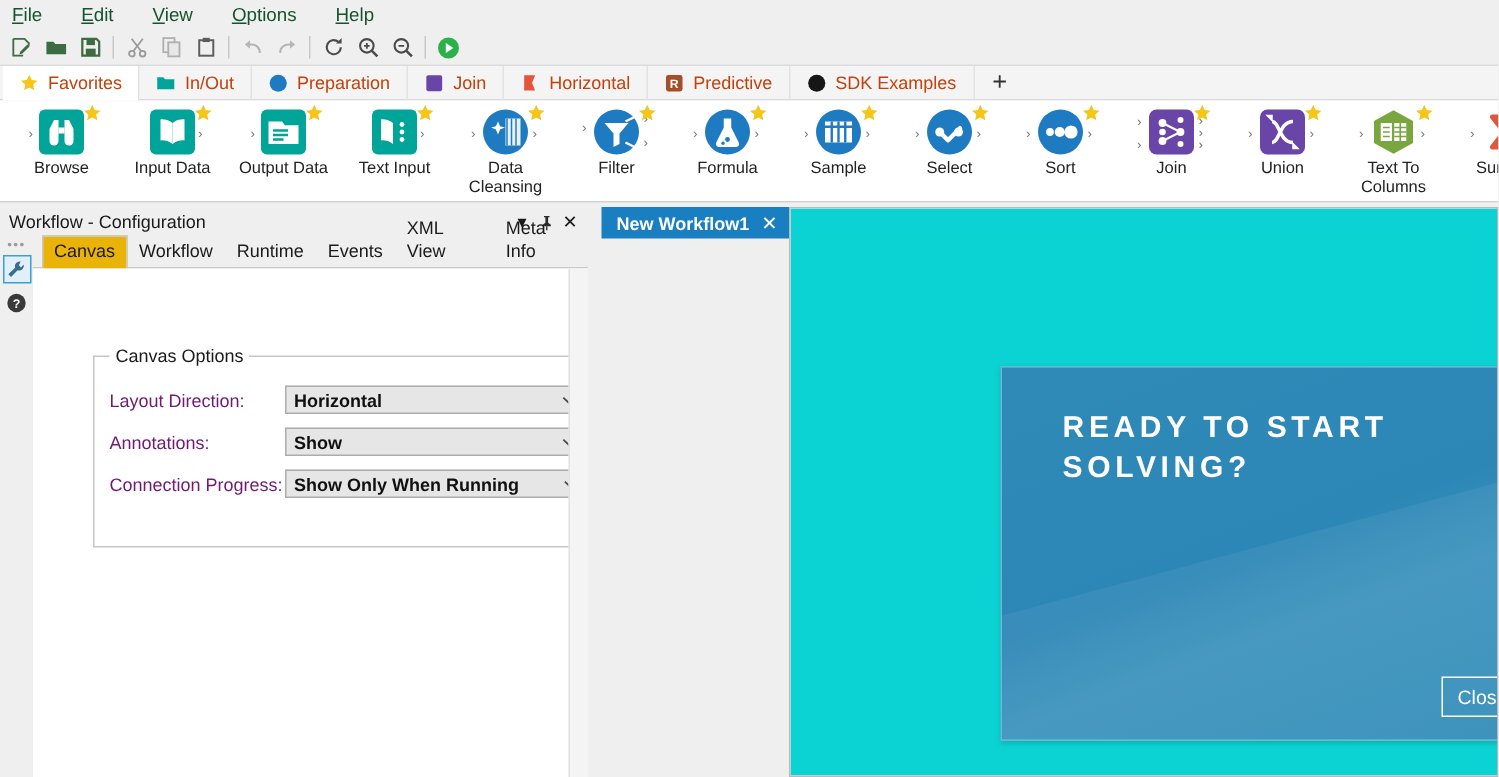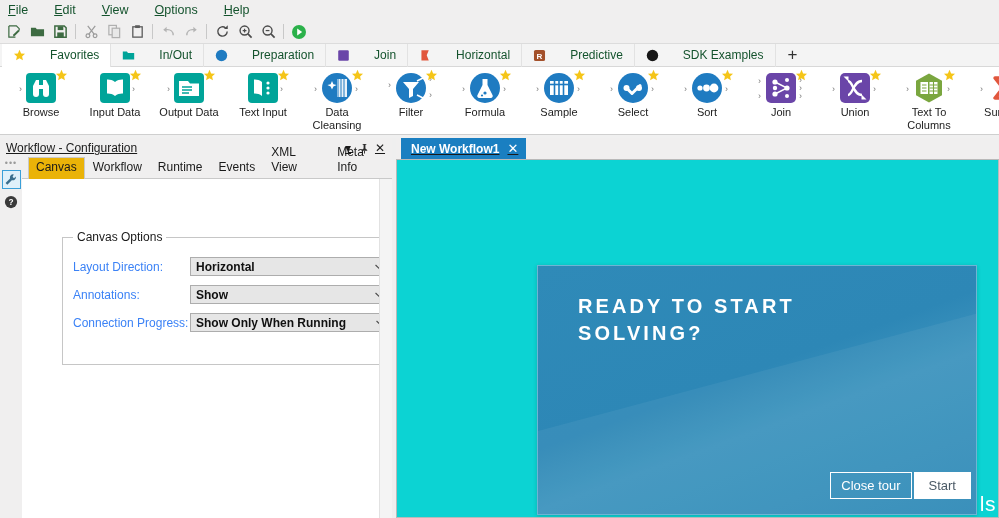--- a/index.html
+++ b/index.html
@@ -30,22 +30,22 @@
     justify-content: center; cursor: default;
   }
   .tb-sep { width: 1px; height: 15px; background: #c8c8c8; margin: 0 3px; }
 
   
   .cat-bar {
     height: 23px; background: #f4f4f4; display: flex; align-items: center;
     border-bottom: 1px solid #d8d8d8; padding-left: 2px;
   }
   .cat {
-    display: flex; align-items: center; gap: 24px; padding: 0 11px;
-    height: 23px; font-size: 12px; color: #14532d; cursor: default;
+    display: flex; align-items: center; gap: 6px; padding: 0 11px;
+    height: 23px; font-size: 12px; color: #c2410c; cursor: default;
     border-right: 1px solid #e2e2e2;
   }
   .cat.active { background: #ffffff; }
   .cat-ico { width: 13px; height: 13px; flex: none; display: block; }
   .cat-plus {
     font-size: 17px; color: #333; padding: 0 12px; line-height: 20px; cursor: default;
   }
 
   
   .palette {
@@ -69,21 +69,21 @@
     margin-top: 1px; width: 74px;
   }
 
   
   .main { position: absolute; top: 138px; left: 0; width: 999px; height: 380px; display: flex; }
 
   
   .leftpane { width: 392px; flex: none; display: flex; flex-direction: column; background: #f0efef; }
   .panel-title {
     height: 20px; display: flex; align-items: center; padding: 0 4px 0 6px;
-    font-size: 12px; color: #1a1a1a; background: #f0efef; text-decoration: underline;
+    font-size: 12px; color: #1a1a1a; background: #f0efef;
   }
   .panel-title .ttl { flex: 1; }
   .panel-btn { width: 16px; height: 16px; display: flex; align-items: center;
     justify-content: center; cursor: default; }
 
   .panel-body { flex: 1; display: flex; background: #f0efef; }
   .vrail {
     width: 22px; flex: none; background: #f0efef; padding-top: 2px;
     display: flex; flex-direction: column; align-items: center; gap: 3px;
   }
@@ -110,38 +110,38 @@
 
   .group {
     position: absolute; left: 40px; top: 58px; width: 330px; height: 128px;
     border: 1px solid #c6c6c6;
   }
   .group-legend {
     position: absolute; left: 10px; top: -8px; background: #ffffff;
     padding: 0 4px; font-size: 12px; color: #1a1a1a;
   }
   .frow { position: absolute; left: 10px; display: flex; align-items: center; }
-  .flabel { font-size: 12px; color: #3b82f6; width: 117px; flex: none; }
+  .flabel { font-size: 12px; color: #701a75; width: 117px; flex: none; }
   .combo {
     width: 200px; height: 19px; background: #e6e6e6; border: 1px solid #adadad;
     display: flex; align-items: center; padding: 0 2px 0 5px; cursor: default;
   }
   .combo .val { flex: 1; font-size: 12px; color: #101010; white-space: nowrap; overflow: hidden; font-weight: bold; }
   .combo .chev { width: 16px; display: flex; justify-content: center; }
   .combo.wide { width: 201px; }
   .frow.r3 .flabel { width: 117px; }
 
   .panel-scroll {
     position: absolute; right: 0; top: 0; width: 13px; height: 100%;
     background: #f4f4f4; border-left: 1px solid #e2e2e2;
   }
   .split-v { width: 4px; flex: none; background: #efefef; cursor: col-resize; }
 
   
-  .rightpane { flex: 1; display: flex; flex-direction: column; min-width: 0; background: #f0efef; text-decoration: underline; }
+  .rightpane { flex: 1; display: flex; flex-direction: row; min-width: 0; background: #f0efef; }
   .wf-tabs {
     height: 21px; background: #f0efef; display: flex; align-items: stretch;
     padding-left: 5px;
   }
   .wf-tab {
     background: #1a7fc1; color: #ffffff; font-size: 12px; font-weight: bold;
     display: flex; align-items: center; gap: 8px; padding: 0 8px 0 10px; cursor: default;
   }
   .wf-tab .x { font-size: 13px; font-weight: normal; }
   .canvas-host {

